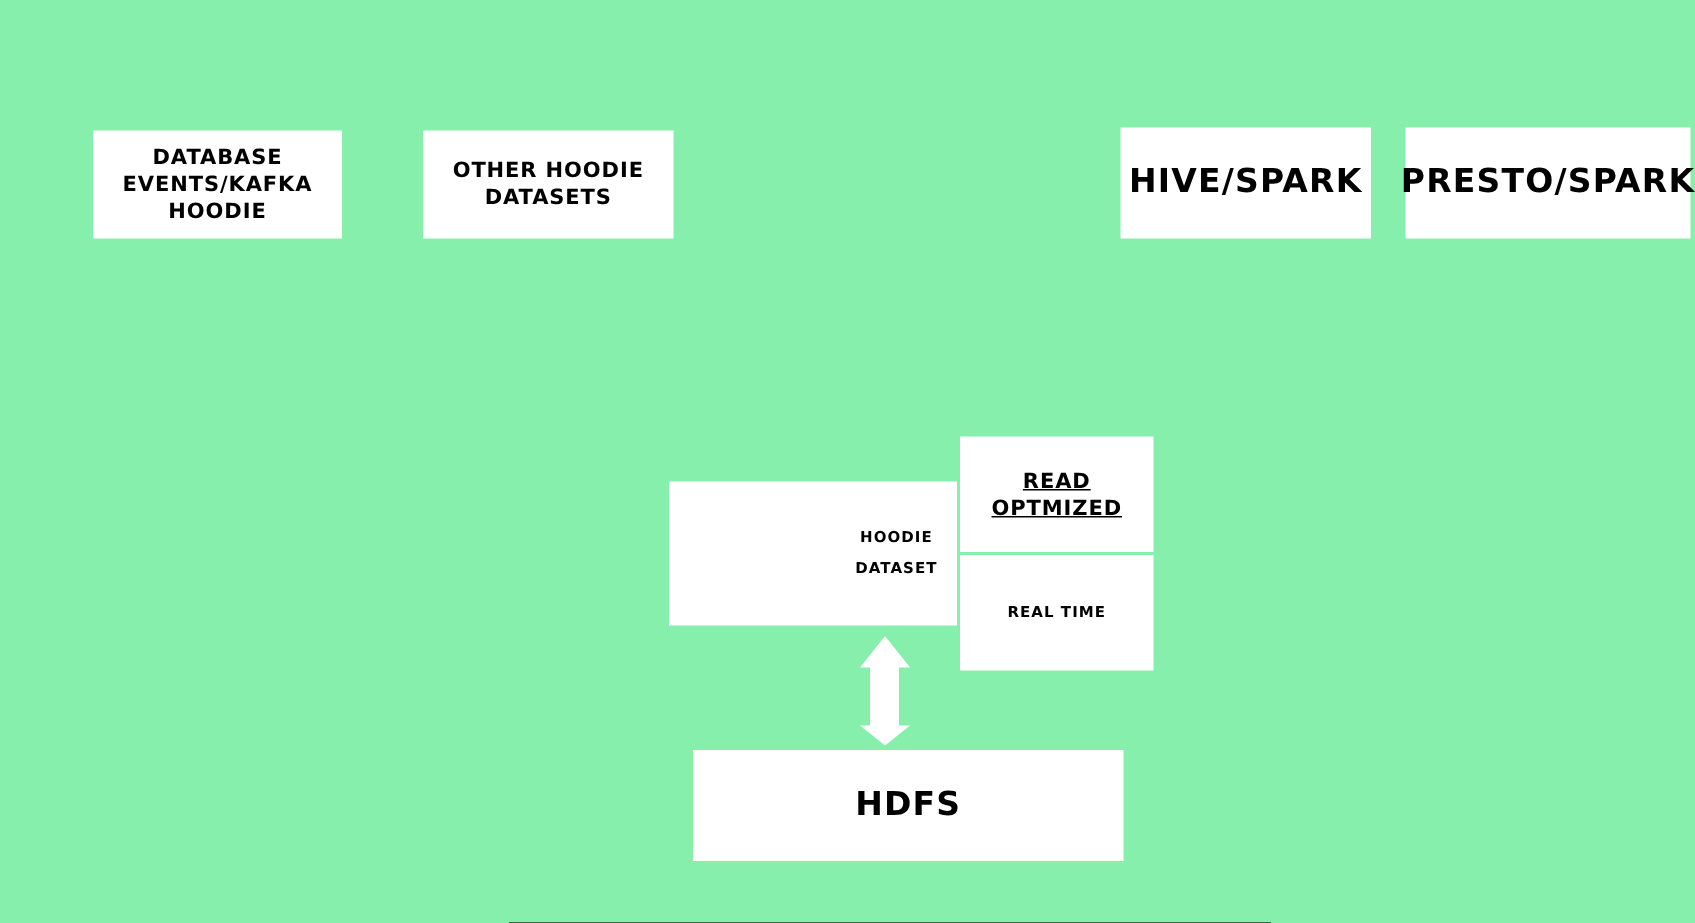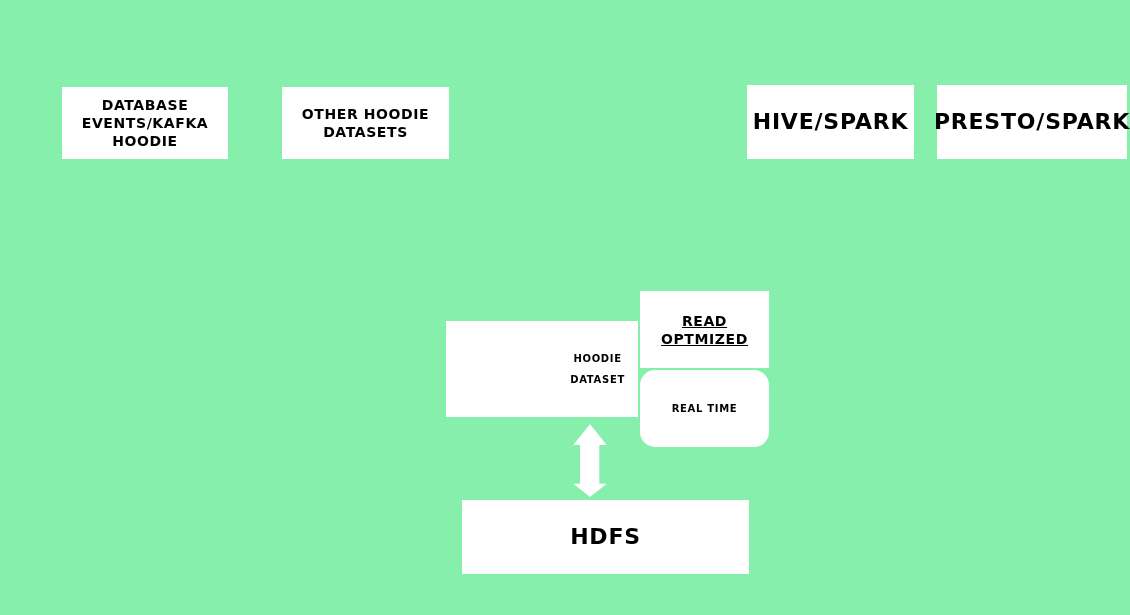--- a/index.html
+++ b/index.html
@@ -28,21 +28,21 @@
   .t-lg { font-size: 22px; line-height: 22px; letter-spacing: 0.8px; margin-left: 16px; }
 
   .node-database-changes  { left: 62px;  top: 87px;  width: 166px; height: 72px; }
   .node-other-datasets    { left: 282px; top: 87px;  width: 167px; height: 72px; }
   .node-hive-spark        { left: 731px; top: 85px;  width: 167px; height: 74px; }
   .node-presto-spark      { left: 921px; top: 85px;  width: 190px; height: 74px; }
   .node-hoodie-dataset    { left: 446px; top: 321px; width: 192px; height: 96px;
                             align-items: flex-end; padding-right: 13px; }
   .node-hoodie-dataset .lines { text-align: center; }
   .node-read-optmized     { left: 640px; top: 291px; width: 129px; height: 77px; text-decoration: underline; }
-  .node-real-time         { left: 640px; top: 370px; width: 129px; height: 77px; border-radius: 15px; }
+  .node-real-time         { left: 640px; top: 370px; width: 129px; height: 77px; }
   .node-hdfs              { left: 446px; top: 500px; width: 287px; height: 74px; }
 
   .arrow-updown {
     position: absolute;
     left: 570px;
     top: 422px;
     width: 40px;
     height: 76px;
   }
 </style>

